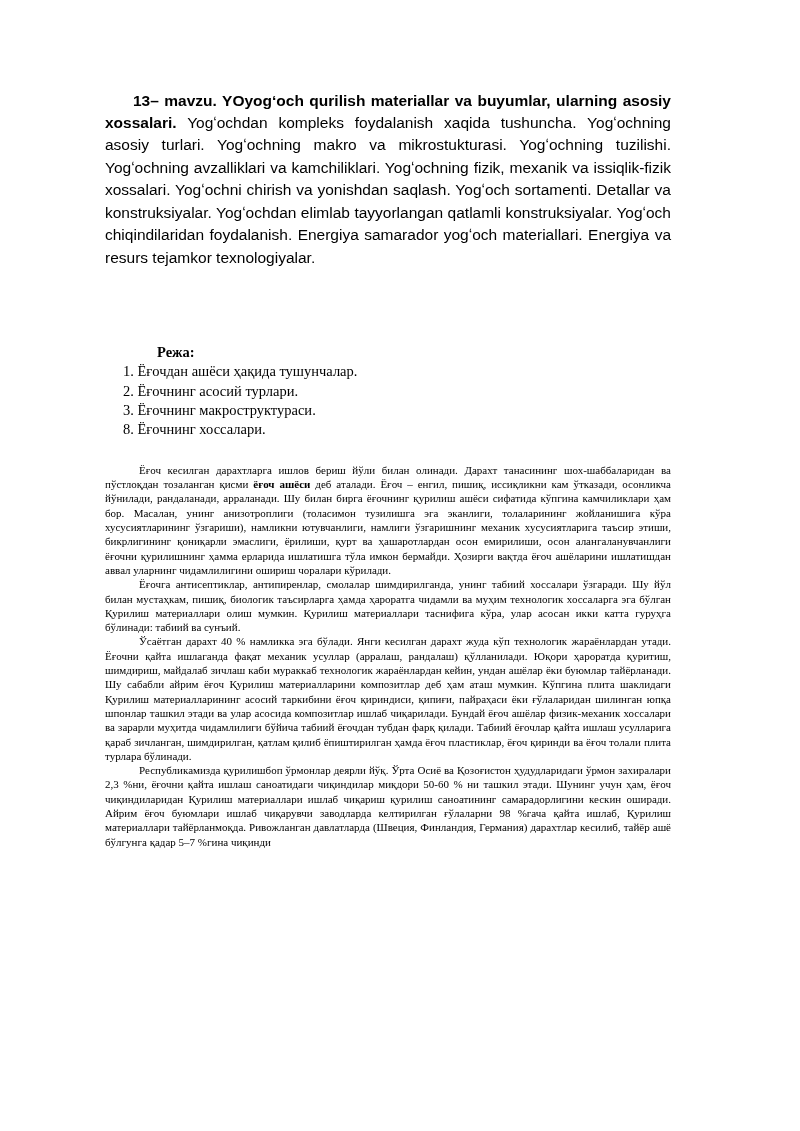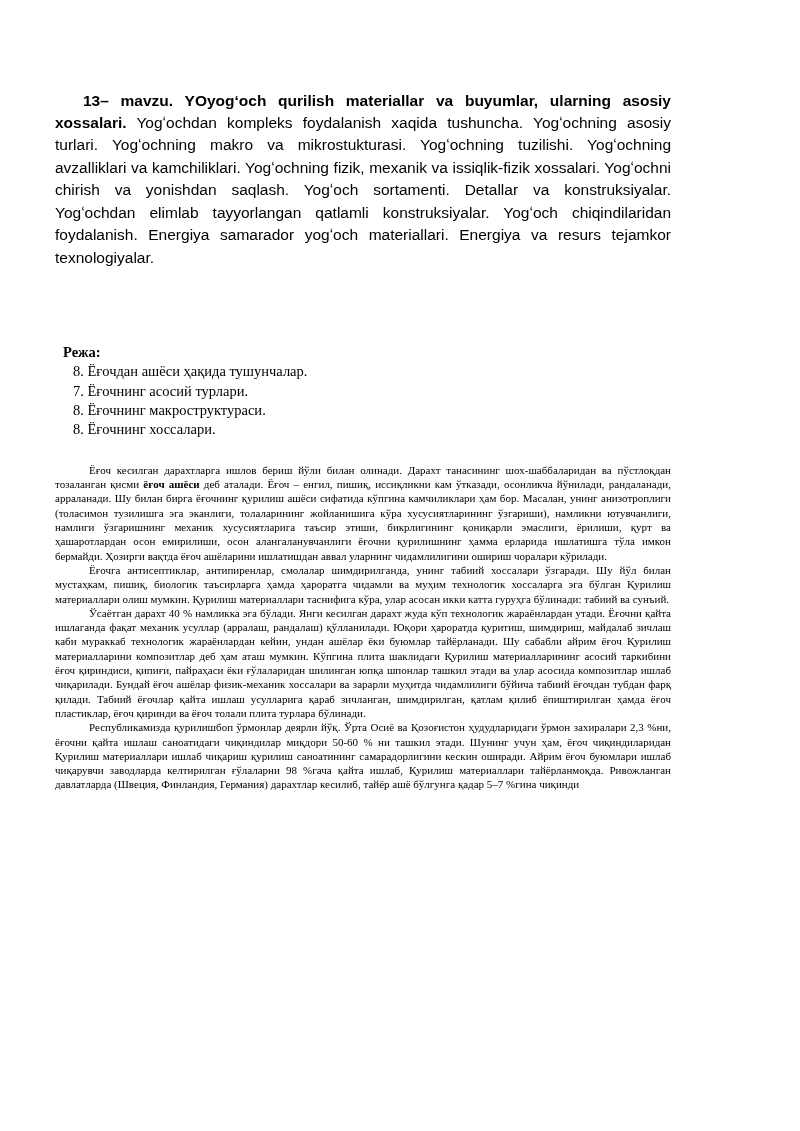--- a/index.html
+++ b/index.html
@@ -6,21 +6,21 @@
     margin: 0;
     padding: 0;
     background: #ffffff;
   }
   .page {
     position: relative;
     width: 727px;
     height: 1131px;
     background: #ffffff;
     box-sizing: border-box;
-    padding: 74px 56px 0 55px;
+    padding: 74px 56px 0 105px;
     overflow: hidden;
     color: #000000;
   }
   .title-par {
     font-family: "Liberation Sans", sans-serif;
     font-size: 15.5px;
     line-height: 1.45;
     text-align: justify;
     text-indent: 28px;
   }
@@ -29,20 +29,21 @@
   }
   .plan {
     margin-top: 74px;
     font-family: "Liberation Serif", serif;
     font-size: 14.5px;
     line-height: 1.32;
   }
   .plan-heading {
     font-weight: bold;
     padding-left: 8px;
+    margin-left: 44px;
   }
   .plan-list {
     list-style: none;
     margin: 0;
     padding: 0 0 0 18px;
   }
   .body-text {
     margin-top: 24px;
     font-family: "Liberation Serif", serif;
     font-size: 11px;
@@ -60,23 +61,23 @@
 </head>
 <body>
 
 <div class="page">
 
   <p class="title-par"><span class="b">13– mavzu. YOyogʻoch qurilish materiallar va buyumlar, ularning asosiy xossalari.</span><span> Yogʻochdan kompleks foydalanish xaqida tushuncha. Yogʻochning asosiy turlari. Yogʻochning makro va mikrostukturasi. Yogʻochning tuzilishi. Yogʻochning avzalliklari va kamchiliklari. Yogʻochning fizik, mexanik va issiqlik-fizik xossalari. Yogʻochni chirish va yonishdan saqlash. Yogʻoch sortamenti. Detallar va konstruksiyalar. Yogʻochdan elimlab tayyorlangan qatlamli konstruksiyalar. Yogʻoch chiqindilaridan foydalanish. Energiya samarador yogʻoch materiallari. Energiya va resurs tejamkor texnologiyalar.</span></p>
 
   <div class="plan">
     <div class="plan-heading">Режа:</div>
     <ul class="plan-list">
-      <li>8. Ёғочдан ашёси ҳақида тушунчалар.</li>
-      <li>7. Ёғочнинг асосий турлари.</li>
-      <li>8. Ёғочнинг макроструктураси.</li>
+      <li>1. Ёғочдан ашёси ҳақида тушунчалар.</li>
+      <li>2. Ёғочнинг асосий турлари.</li>
+      <li>3. Ёғочнинг макроструктураси.</li>
       <li>8. Ёғочнинг хоссалари.</li>
     </ul>
   </div>
 
   <div class="body-text">
     <p><span>Ёғоч кесилган дарахтларга ишлов бериш йўли билан олинади. Дарахт танасининг шох-шаббаларидан ва пўстлоқдан тозаланган қисми </span><span class="b">ёғоч ашёси</span><span> деб аталади. Ёғоч – енгил, пишиқ, иссиқликни кам ўтказади, осонликча йўнилади, рандаланади, арраланади. Шу билан бирга ёғочнинг қурилиш ашёси сифатида кўпгина камчиликлари ҳам бор. Масалан, унинг анизотроплиги (толасимон тузилишга эга эканлиги, толаларининг жойланишига кўра хусусиятларининг ўзгариши), намликни ютувчанлиги, намлиги ўзгаришнинг механик хусусиятларига таъсир этиши, бикрлигининг қониқарли эмаслиги, ёрилиши, қурт ва ҳашаротлардан осон емирилиши, осон алангаланувчанлиги ёғочни қурилишнинг ҳамма ерларида ишлатишга тўла имкон бермайди. Ҳозирги вақтда ёғоч ашёларини ишлатишдан аввал уларнинг чидамлилигини ошириш чоралари кўрилади.</span></p>
     <p>Ёғочга антисептиклар, антипиренлар, смолалар шимдирилганда, унинг табиий хоссалари ўзгаради. Шу йўл билан мустаҳкам, пишиқ, биологик таъсирларга ҳамда ҳароратга чидамли ва муҳим технологик хоссаларга эга бўлган Қурилиш материаллари олиш мумкин. Қурилиш материаллари таснифига кўра, улар асосан икки катта гуруҳга бўлинади: табиий ва сунъий.</p>
     <p>Ўсаётган дарахт 40 % намликка эга бўлади. Янги кесилган дарахт жуда кўп технологик жараёнлардан утади. Ёғочни қайта ишлаганда фақат механик усуллар (арралаш, рандалаш) қўлланилади. Юқори ҳароратда қуритиш, шимдириш, майдалаб зичлаш каби мураккаб технологик жараёнлардан кейин, ундан ашёлар ёки буюмлар тайёрланади. Шу сабабли айрим ёғоч Қурилиш материалларини композитлар деб ҳам аташ мумкин. Кўпгина плита шаклидаги Қурилиш материалларининг асосий таркибини ёғоч қириндиси, қипиғи, пайраҳаси ёки ғўлаларидан шилинган юпқа шпонлар ташкил этади ва улар асосида композитлар ишлаб чиқарилади. Бундай ёғоч ашёлар физик-механик хоссалари ва зарарли муҳитда чидамлилиги бўйича табиий ёғочдан тубдан фарқ қилади. Табиий ёғочлар қайта ишлаш усулларига қараб зичланган, шимдирилган, қатлам қилиб ёпиштирилган ҳамда ёғоч пластиклар, ёғоч қиринди ва ёғоч толали плита турлара бўлинади.</p>
     <p>Республикамизда қурилишбоп ўрмонлар деярли йўқ. Ўрта Осиё ва Қозоғистон ҳудудларидаги ўрмон захиралари 2,3 %ни, ёғочни қайта ишлаш саноатидаги чиқиндилар миқдори 50-60 % ни ташкил этади. Шунинг учун ҳам, ёғоч чиқиндиларидан Қурилиш материаллари ишлаб чиқариш қурилиш саноатининг самарадорлигини кескин оширади. Айрим ёғоч буюмлари ишлаб чиқарувчи заводларда келтирилган ғўлаларни 98 %гача қайта ишлаб, Қурилиш материаллари тайёрланмоқда. Ривожланган давлатларда (Швеция, Финландия, Германия) дарахтлар кесилиб, тайёр ашё бўлгунга қадар 5–7 %гина чиқинди</p>
   </div>

